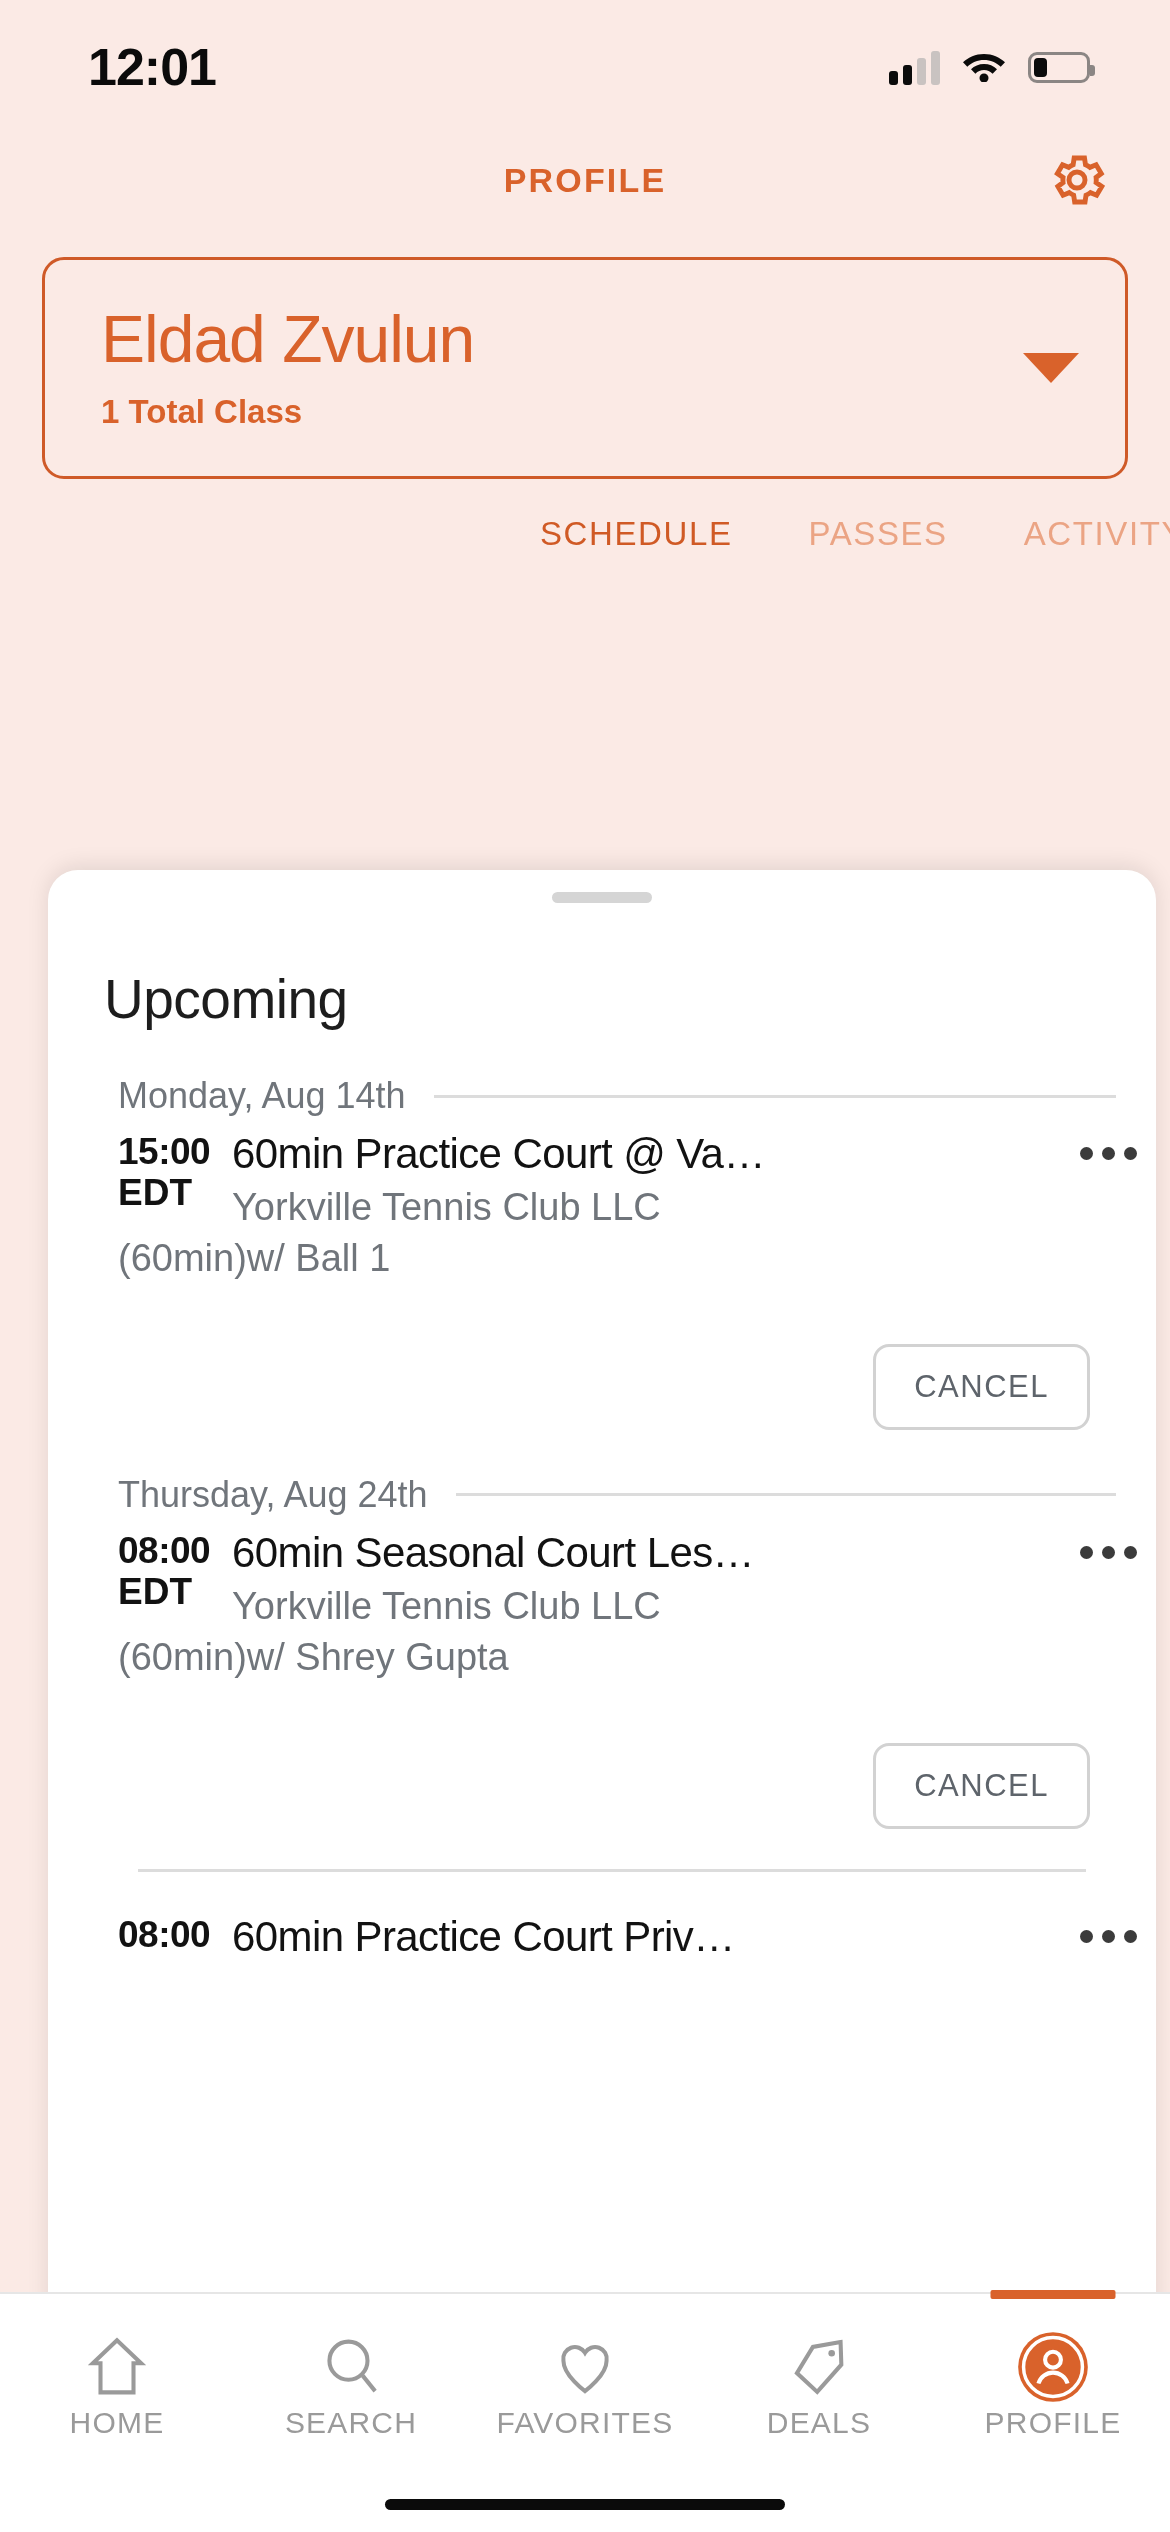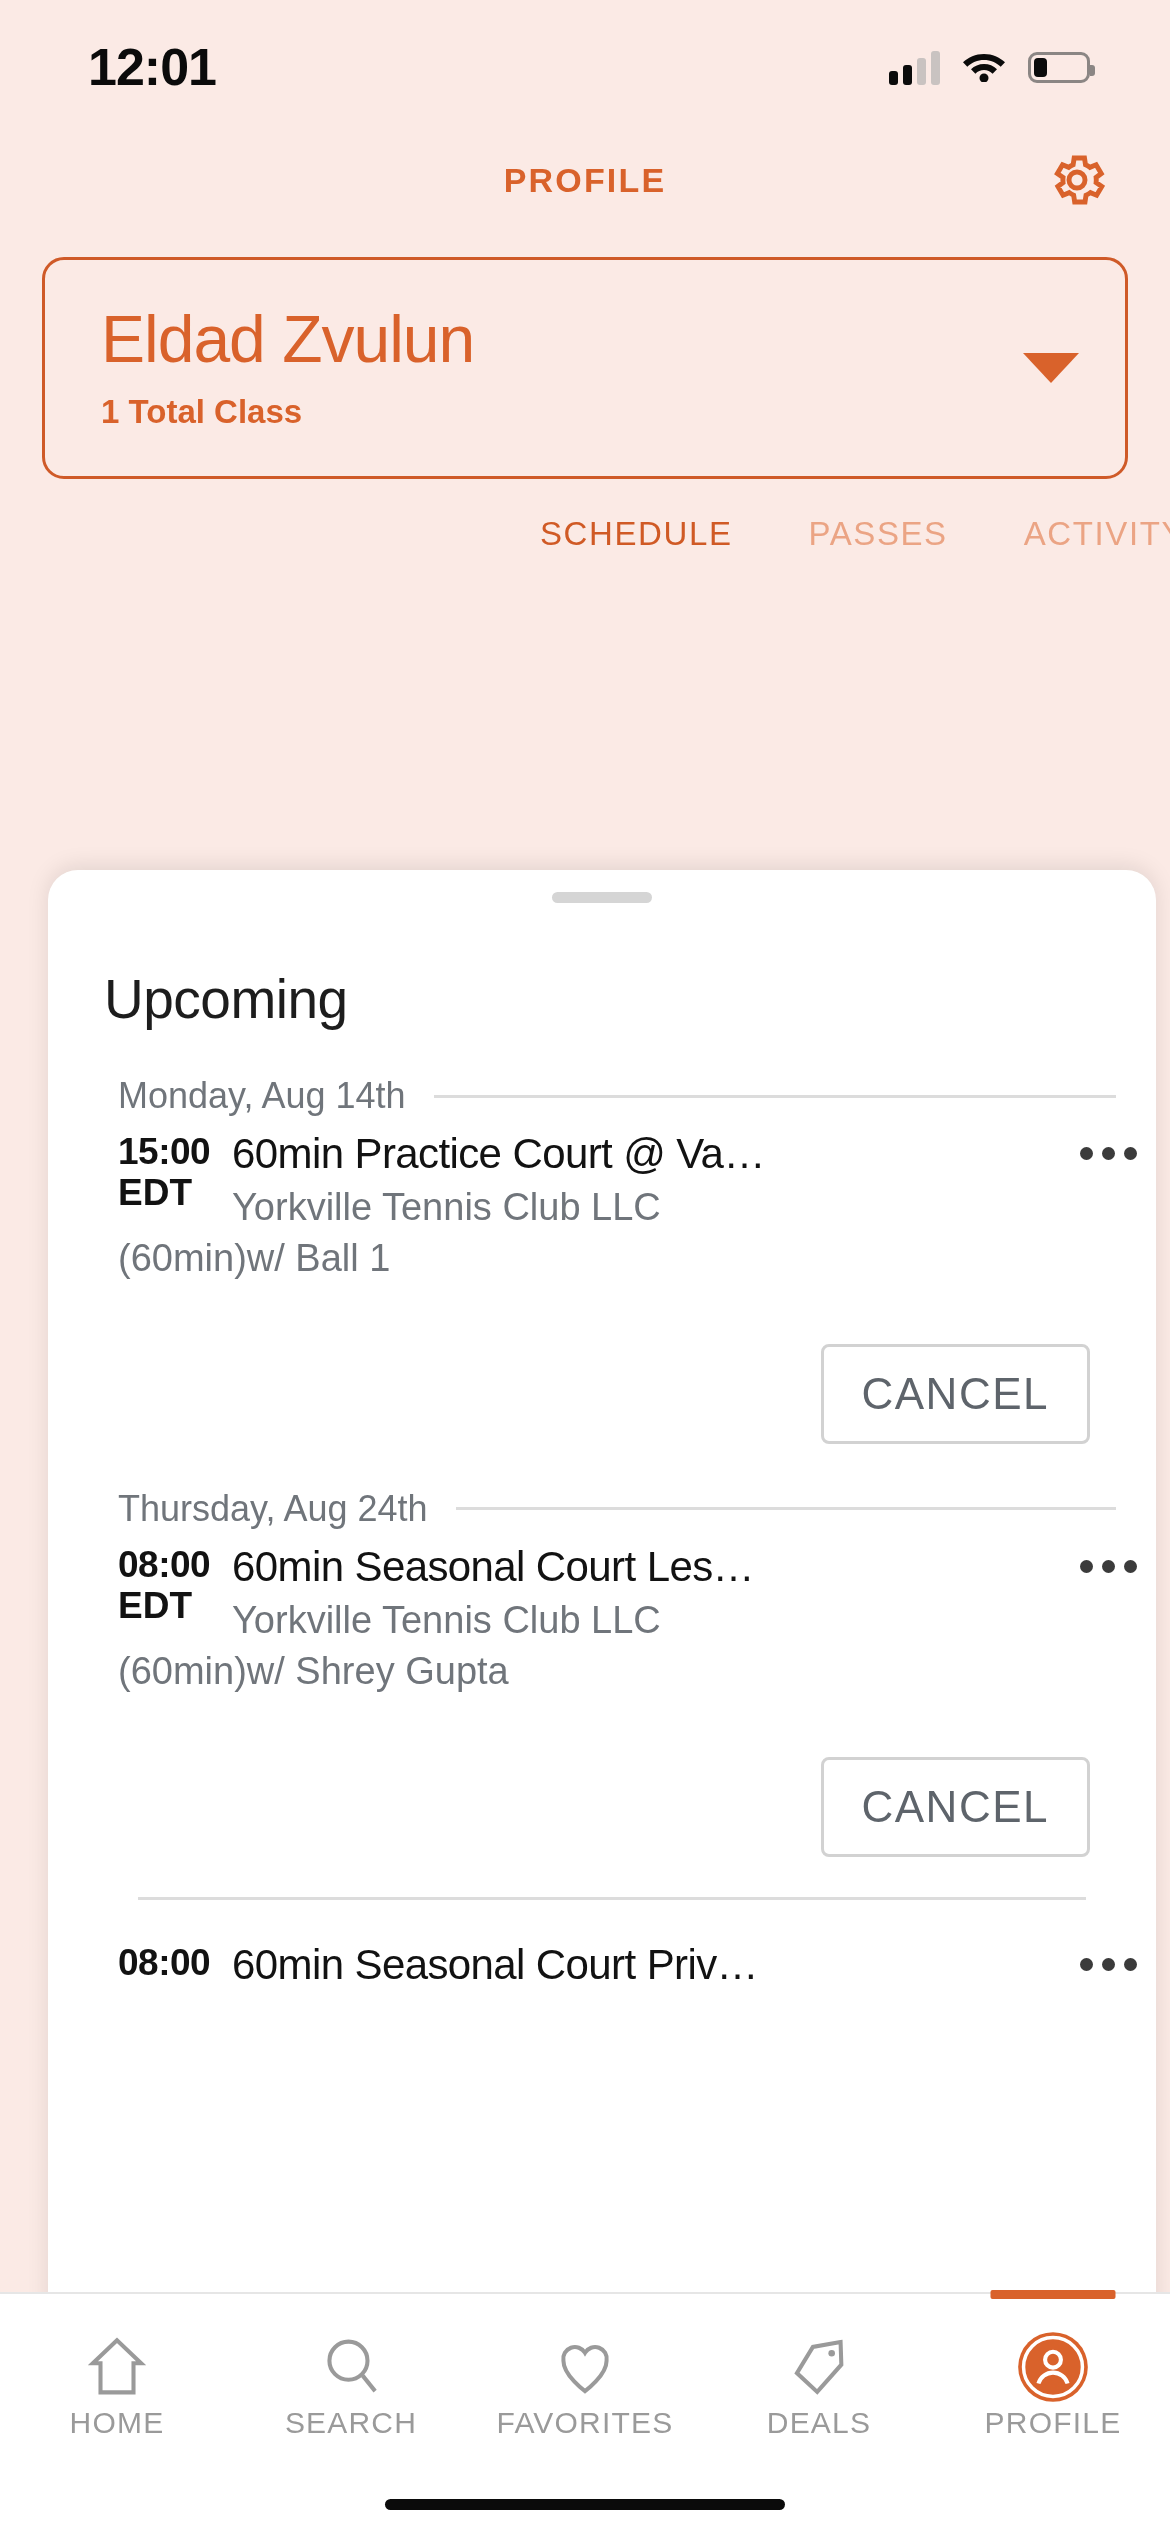--- a/index.html
+++ b/index.html
@@ -127,22 +127,22 @@
   .ev-venue{ font-size:38px; color:#70757b; margin-top:10px; line-height:1.1;}
   .event-dots{
     width:96px; flex-shrink:0; display:flex; align-items:flex-start;
     justify-content:center; gap:9px; padding-top:16px;
   }
   .event-dots b{ width:13px;height:13px;border-radius:50%;background:#3b3b3b;display:block;}
   .ev-dur-row{ font-size:38px;color:#70757b; margin-top:8px; white-space:nowrap;}
 
   .cancel-wrap{ display:flex; justify-content:flex-end; padding-right:66px; margin-top:64px;}
   .cancel-btn{
-    border:3px solid #d2d2d2; border-radius:8px; background:#fff;
-    padding:22px 38px; font-size:44px; letter-spacing:1.5px;
+    border:3px solid #d2d2d2; border-radius:16px; background:#fff;
+    padding:22px 38px; font-size:31px; letter-spacing:1.5px;
     color:#5e646b; font-weight:400;
   }
   .sep-rule{ height:3px;background:#dcdcdc;margin:40px 70px 0 90px;}
 
   
   #bottom-nav{
     position:absolute; left:0; right:0; bottom:0; height:240px;
     background:#fff; border-top:2px solid #e6e6e6;
     display:flex; align-items:flex-start;
   }
@@ -275,21 +275,21 @@
     </div>
 
     <div class="sep-rule"></div>
 
     <div class="event" style="margin-top:42px;">
       <div class="event-row">
         <div class="event-time">
           <div class="tm">08:00</div>
         </div>
         <div class="event-main">
-          <div class="ev-title">60min Seasonal Court Priv…</div>
+          <div class="ev-title">60min Practice Court Priv…</div>
         </div>
         <div class="event-dots">
             <b></b>
             <b></b>
             <b></b>
           </div>
       </div>
     </div>
   </div>
 </div>

